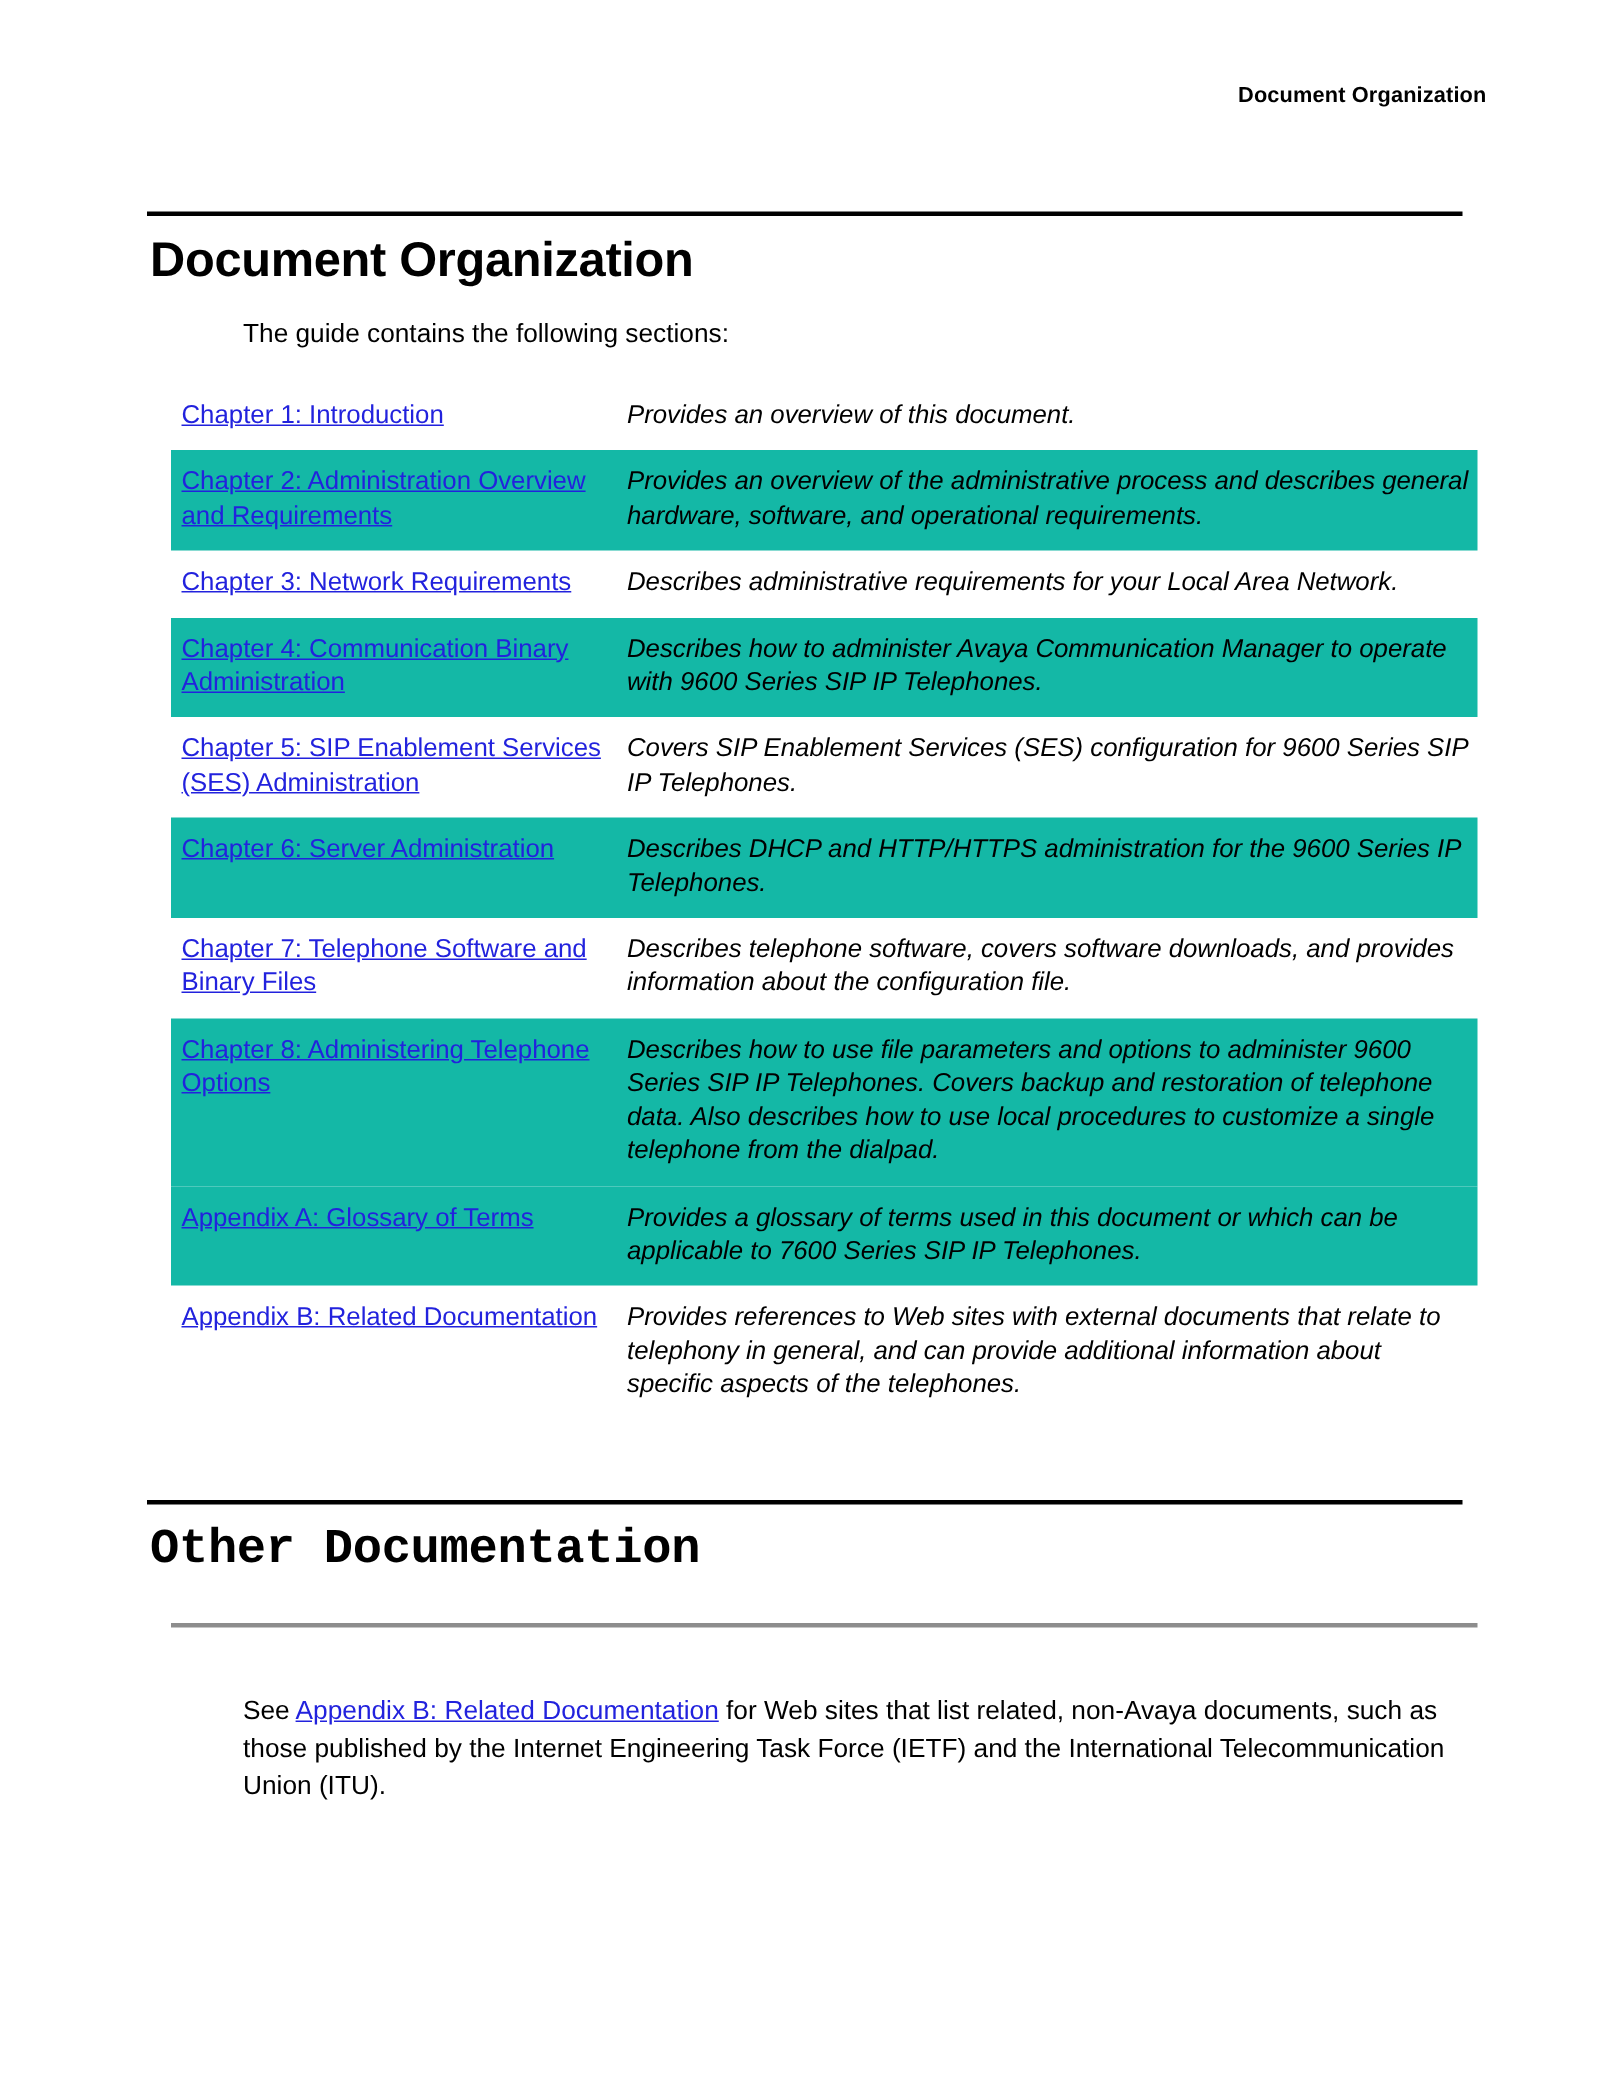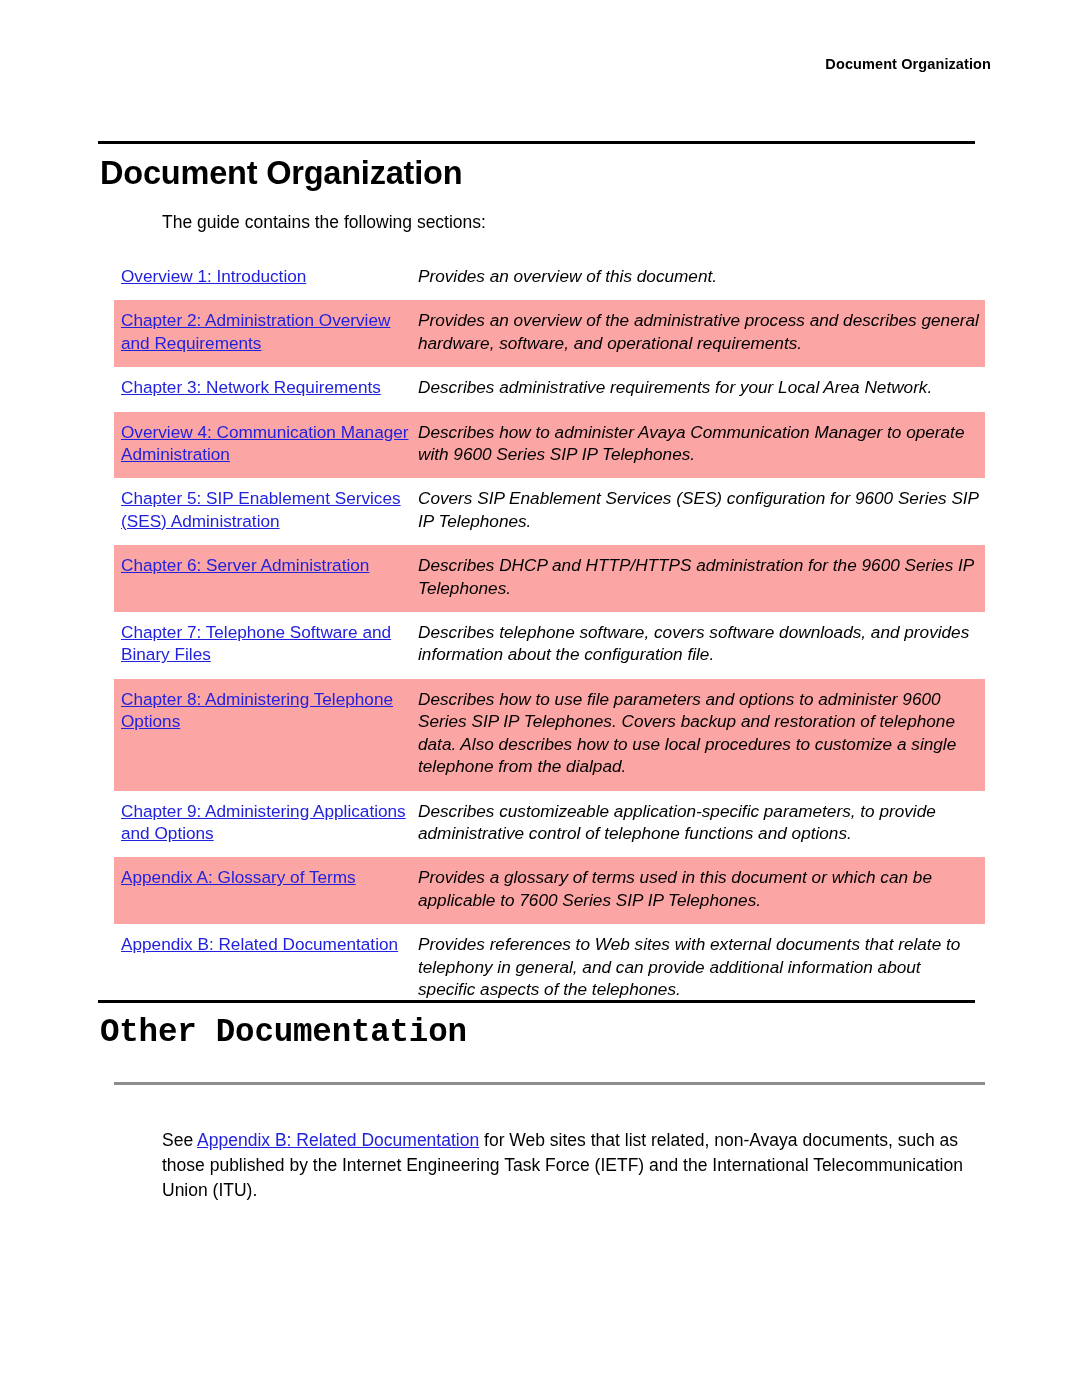--- a/index.html
+++ b/index.html
@@ -82,21 +82,21 @@
     width: 871px;
     border-collapse: collapse;
   }
   .chapter-table td {
     vertical-align: top;
     font-size: 17.2px;
     line-height: 22.4px;
     padding: 0;
   }
   .chapter-table tr.shaded td {
-    background: #fca5a5;
+    background: #14b8a6;
   }
   .chapter-table td.col-link {
     width: 293px;
     padding: 9px 4px 13px 7px;
   }
   .chapter-table td.col-desc {
     padding: 9px 6px 13px 0px;
     font-style: italic;
   }
   .cell-link {
@@ -129,54 +129,50 @@
 
   <div class="rule-black" style="top:141px;"></div>
 
   <div class="h1" style="top:155px;">Document Organization</div>
 
   <div class="body-text" style="left:162px; top:210px; width:820px;">The guide contains the following sections:</div>
 
   <table class="chapter-table">
     <tbody>
         <tr>
-          <td class="col-link"><a class="cell-link" href="#">Overview 1: Introduction</a></td>
+          <td class="col-link"><a class="cell-link" href="#">Chapter 1: Introduction</a></td>
           <td class="col-desc"><span class="cell-desc">Provides an overview of this document.</span></td>
         </tr>
         <tr class="shaded">
           <td class="col-link"><a class="cell-link" href="#">Chapter 2: Administration Overview and Requirements</a></td>
           <td class="col-desc"><span class="cell-desc">Provides an overview of the administrative process and describes general hardware, software, and operational requirements.</span></td>
         </tr>
         <tr>
           <td class="col-link"><a class="cell-link" href="#">Chapter 3: Network Requirements</a></td>
           <td class="col-desc"><span class="cell-desc">Describes administrative requirements for your Local Area Network.</span></td>
         </tr>
         <tr class="shaded">
-          <td class="col-link"><a class="cell-link" href="#">Overview 4: Communication Manager Administration</a></td>
+          <td class="col-link"><a class="cell-link" href="#">Chapter 4: Communication Binary Administration</a></td>
           <td class="col-desc"><span class="cell-desc">Describes how to administer Avaya Communication Manager to operate with 9600 Series SIP IP Telephones.</span></td>
         </tr>
         <tr>
           <td class="col-link"><a class="cell-link" href="#">Chapter 5: SIP Enablement Services (SES) Administration</a></td>
           <td class="col-desc"><span class="cell-desc">Covers SIP Enablement Services (SES) configuration for 9600 Series SIP IP Telephones.</span></td>
         </tr>
         <tr class="shaded">
           <td class="col-link"><a class="cell-link" href="#">Chapter 6: Server Administration</a></td>
           <td class="col-desc"><span class="cell-desc">Describes DHCP and HTTP/HTTPS administration for the 9600 Series IP Telephones.</span></td>
         </tr>
         <tr>
           <td class="col-link"><a class="cell-link" href="#">Chapter 7: Telephone Software and Binary Files</a></td>
           <td class="col-desc"><span class="cell-desc">Describes telephone software, covers software downloads, and provides information about the configuration file.</span></td>
         </tr>
         <tr class="shaded">
           <td class="col-link"><a class="cell-link" href="#">Chapter 8: Administering Telephone Options</a></td>
           <td class="col-desc"><span class="cell-desc">Describes how to use file parameters and options to administer 9600 Series SIP IP Telephones. Covers backup and restoration of telephone data. Also describes how to use local procedures to customize a single telephone from the dialpad.</span></td>
-        </tr>
-        <tr>
-          <td class="col-link"><a class="cell-link" href="#">Chapter 9: Administering Applications and Options</a></td>
-          <td class="col-desc"><span class="cell-desc">Describes customizeable application-specific parameters, to provide administrative control of telephone functions and options.</span></td>
         </tr>
         <tr class="shaded">
           <td class="col-link"><a class="cell-link" href="#">Appendix A: Glossary of Terms</a></td>
           <td class="col-desc"><span class="cell-desc">Provides a glossary of terms used in this document or which can be applicable to 7600 Series SIP IP Telephones.</span></td>
         </tr>
         <tr>
           <td class="col-link"><a class="cell-link" href="#">Appendix B: Related Documentation</a></td>
           <td class="col-desc"><span class="cell-desc">Provides references to Web sites with external documents that relate to telephony in general, and can provide additional information about specific aspects of the telephones.</span></td>
         </tr>
       </tbody>

